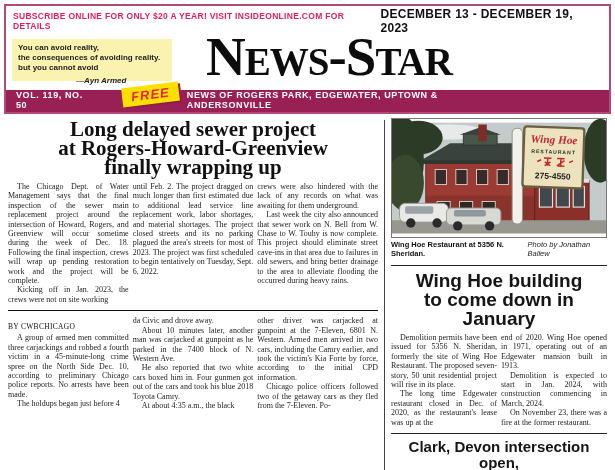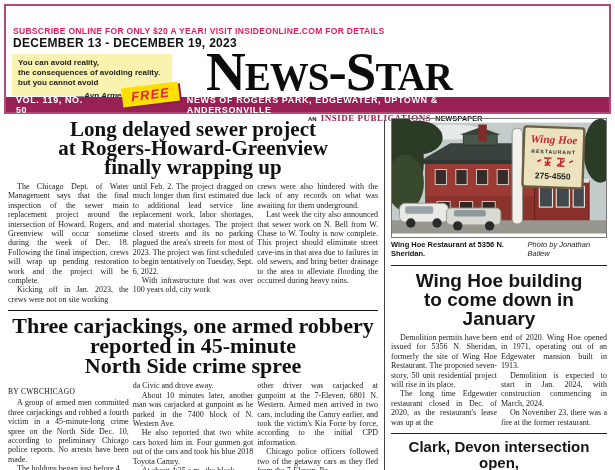--- a/index.html
+++ b/index.html
@@ -2,37 +2,37 @@
 <html><head>
 <meta charset="utf-8">
 <style>
   * { margin:0; padding:0; box-sizing:border-box; }
   body { font-family:"Liberation Serif", serif; background:#fff; }
   .page { position:relative; width:615px; height:470px; background:#fff; overflow:hidden; }
 
   
   .header-box { position:absolute; top:4px; left:4px; right:4px; height:110px;
     border:2px solid #b24a77; background:#fff; }
-  .subscribe-row { display:flex; justify-content:space-between; 
-    padding:20px 7px 1px 7px; font:bold 8.5px "Liberation Sans", sans-serif; letter-spacing:.3px;flex-direction:column; }
+  .subscribe-row { display:flex; justify-content:space-between; align-items:center;
+    padding:1px 7px 1px 7px; font:bold 8.5px "Liberation Sans", sans-serif; letter-spacing:.3px; }
   .subscribe { color:#e31c5f; }
   .issue-date { color:#111; font-size:12px; }
   .mast-row { position:relative; height:62px; }
   .quote-box { position:absolute; left:6px; top:3px; width:160px; height:42px;
     background:#faf3b0; padding:4px 6px; font:bold 8px/10px "Liberation Sans", sans-serif; color:#222; }
   .quote-attr { margin-top:3px; padding-left:58px; font-style:italic; }
   .masthead-wrap { position:absolute; left:162px; top:-8px; width:322px; text-align:center; }
   .masthead { font:bold 55px/58px "Liberation Serif", serif; font-variant:small-caps;
     letter-spacing:-1px; color:#0c0c0c; }
   .tagline { position:absolute; left:302px; top:56px; white-space:nowrap; }
   .tagline .t-prefix { font:bold 6px "Liberation Sans", sans-serif; color:#111; }
   .tagline .t-pub { font:bold 9px "Liberation Serif", serif; color:#992055; letter-spacing:.5px; }
   .tagline .t-suffix { font:bold 7px "Liberation Sans", sans-serif; color:#111; letter-spacing:.3px; }
-  .vol-bar { position:absolute; left:0; right:0; bottom:0; height:15px; background:#992055;
-    display:flex; align-items:center; padding:0 10px;
+  .vol-bar { position:absolute; left:0; right:0; bottom:0; height:22px; background:#992055;
+    display:flex; padding:0 10px;
     font:bold 9px "Liberation Sans", sans-serif; color:#fff; letter-spacing:.6px; }
   .coverage { margin-left:92px; }
   .site { margin-left:auto;margin-top:44px; }
   .free-badge { position:absolute; left:116px; bottom:8px; transform:rotate(-7deg);
     background:#ffdf00; color:#e3234b; font:bold italic 13px "Liberation Sans", sans-serif;
     padding:2px 9px; letter-spacing:1px; box-shadow:2px 2px 0 #8d1d4a; }
 
   
   .content { position:absolute; top:118px; left:8px; right:8px; bottom:0; }
   .main-col { position:absolute; left:0; top:0; width:370px; }
@@ -102,35 +102,29 @@
         <div>at Rogers-Howard-Greenview</div>
         <div>finally wrapping up</div>
       </div>
       <div class="cols">
         <div class="col">
           <p>The Chicago Dept. of Water Management says that the final inspection of the sewer main replacement project around the intersection of Howard, Rogers, and Greenview will occur sometime during the week of Dec. 18. Following the final inspection, crews will wrap up pending restoration work and the project will be complete.</p>
           <p>Kicking off in Jan. 2023, the crews were not on site working</p>
         </div>
         <div class="col">
           <p class="cont">until Feb. 2. The project dragged on much longer than first estimated due to additional lead service line replacement work, labor shortages, and material shortages. The project closed streets and its no parking plagued the area's streets for most of 2023. The project was first scheduled to begin tentatively on Tuesday, Sept. 6, 2022.</p>
-          <p>With infrastructure that was over 100 years old, city work</p>
         </div>
         <div class="col">
           <p class="cont">crews were also hindered with the lack of any records on what was awaiting for them underground.</p>
           <p>Last week the city also announced that sewer work on N. Bell from W. Chase to W. Touhy is now complete. This project should eliminate street cave-ins in that area due to failures in old sewers, and bring better drainage to the area to alleviate flooding the occurred during heavy rains.</p>
         </div>
       </div>
 
       <hr class="h-rule">
 
-      <div class="headline-serif big">
-        <div>Three carjackings, one armed robbery</div>
-        <div>reported in 45-minute</div>
-        <div>North Side crime spree</div>
-      </div>
       <div class="cols">
         <div class="col">
           <div class="byline">BY CWBCHICAGO</div>
           <p>A group of armed men committed three carjackings and robbed a fourth victim in a 45-minute-long crime spree on the North Side Dec. 10, according to preliminary Chicago police reports. No arrests have been made.</p>
           <p>The holdups began just before 4</p>
         </div>
         <div class="col">
           <p class="cont">da Civic and drove away.</p>
           <p>About 10 minutes later, another man was carjacked at gunpoint as he parked in the 7400 block of N. Western Ave.</p>
           <p>He also reported that two white cars boxed him in. Four gunmen got out of the cars and took his blue 2018 Toyota Camry.</p>

